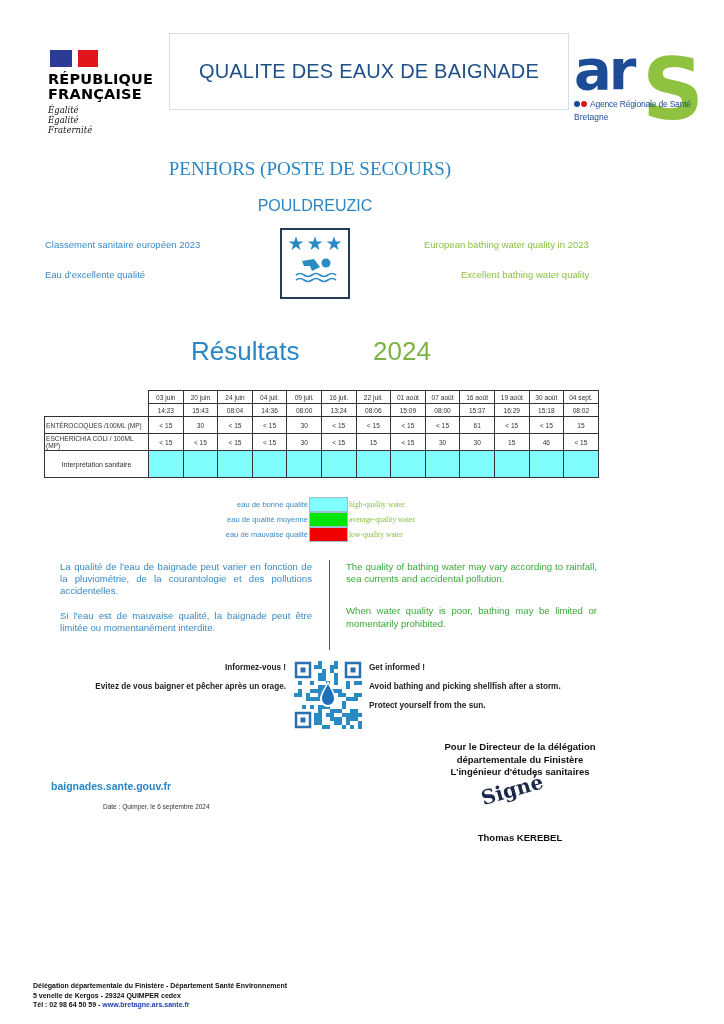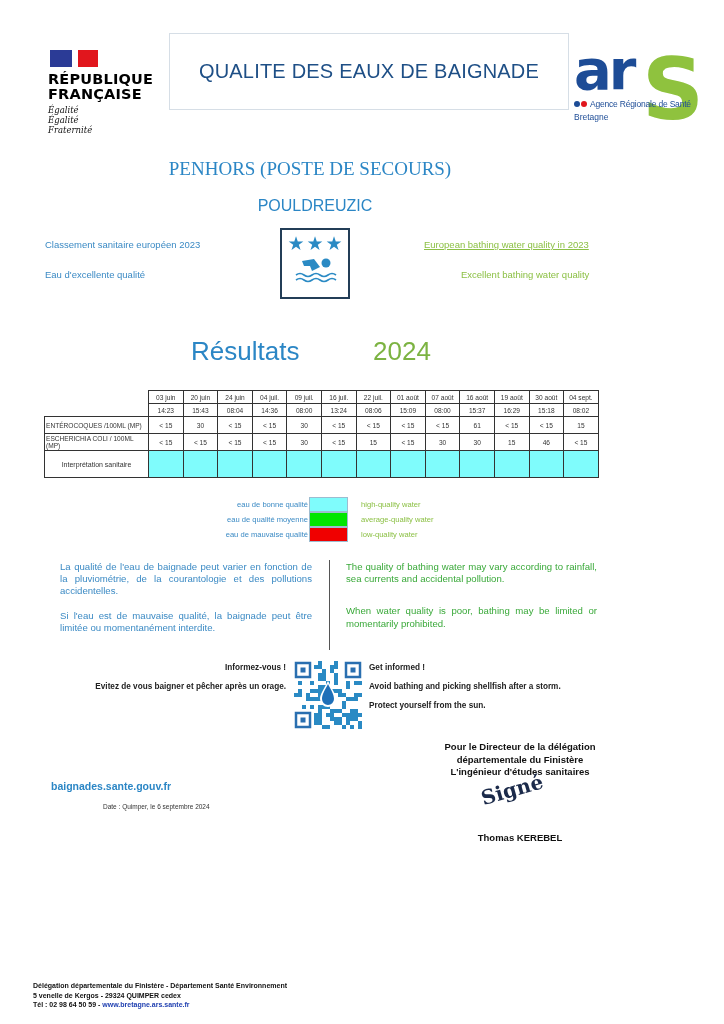--- a/index.html
+++ b/index.html
@@ -25,21 +25,21 @@
   .ars-sub .dot1 { width: 6px; height: 6px; border-radius: 50%; background: #1d4c96; margin-right: 1px; }
   .ars-sub .dot2 { width: 6px; height: 6px; border-radius: 50%; background: #e1161d; margin-right: 3px; }
   .ars-region { position: absolute; left: 2px; top: 60px; font-size: 8.5px; color: #1d4c96; }
 
   
   .site-name { left: 0; width: 620px; top: 158px; text-align: center; font-size: 19px; color: #2b86c5; font-family: Liberation Serif, serif; }
   .commune { left: 0; width: 630px; top: 197px; text-align: center; font-size: 16px; color: #2b86c5; }
 
   .class-fr-1 { left: 45px; top: 239px; font-size: 9.5px; color: #3b8ac4; }
   .class-fr-2 { left: 45px; top: 269px; font-size: 9.5px; color: #3b8ac4; }
-  .class-en-1 { left: 424px; top: 239px; font-size: 9.5px; color: #8cc045; text-decoration: underline; }
+  .class-en-1 { left: 424px; top: 239px; font-size: 9.5px; color: #8cc045; }
   .class-en-2 { left: 461px; top: 269px; font-size: 9.5px; color: #8cc045; }
 
   .quality-badge { left: 280px; top: 228px; width: 66px; height: 67px; border: 2px solid #233d57; background: #fff; }
   .quality-badge .stars { display: flex; justify-content: center; gap: 2px; margin-top: 4px; }
   .quality-badge .star { color: #2a8ac4; font-size: 19px; line-height: 19px; }
   .quality-badge svg { display: block; margin: 2px auto 0; }
 
   
   .results-label { left: 191px; top: 336px; font-size: 26px; color: #2b86c5; }
   .results-year { left: 362px; top: 336px; font-size: 26px; color: #7cb342; margin-left: 11px; }
@@ -53,21 +53,21 @@
   .results-table tr.val td { height: 16px; }
   .results-table tr.interp td { height: 26px; }
   .results-table td.interp-label { text-align: center; line-height: 9px; font-size: 7px; }
   .results-table td.q-cell { background: #7ffcfc; }
 
   
   .legend { left: 200px; top: 497px; font-size: 7.6px; }
   .legend-row { display: flex; align-items: center; height: 15px; }
   .legend-fr { width: 108px; text-align: right; color: #3b8ac4; padding-right: 1px; }
   .legend-sw { width: 39px; height: 15px; border: 1px solid #9dbcd0; box-sizing: border-box; }
-  .legend-en { color: #8cc045; padding-left: 13px; }
+  .legend-en { color: #8cc045; padding-left: 1px; font-family: Liberation Serif, serif; }
 
   
   .info-fr { left: 60px; top: 561px; width: 252px; font-size: 9.6px; line-height: 12.2px; color: #3b8ac4; text-align: justify; }
   .info-fr p { margin: 0 0 12px 0; }
   .info-divider { left: 329px; top: 560px; width: 1px; height: 90px; background: #555; }
   .info-en { left: 346px; top: 561px; width: 251px; font-size: 9.6px; line-height: 12.2px; color: #3aa93a; text-align: justify; }
   .info-en p { margin: 0 0 20px 0; }
 
   .tips-fr { left: 40px; top: 662px; width: 246px; text-align: right; font-size: 8.2px; font-weight: bold; color: #222; }
   .tips-fr div { height: 19px; line-height: 12px; }

